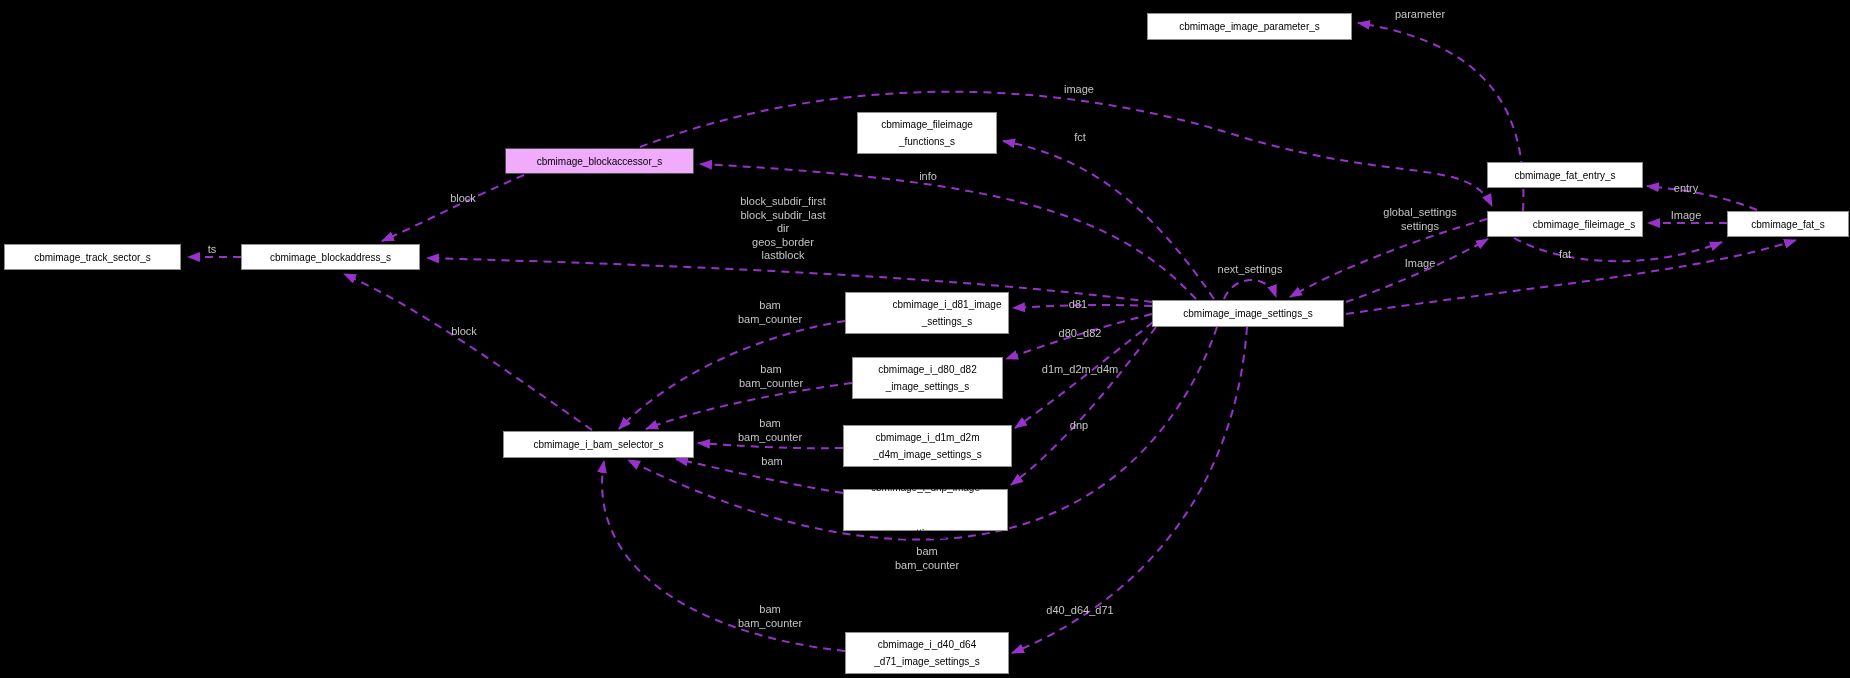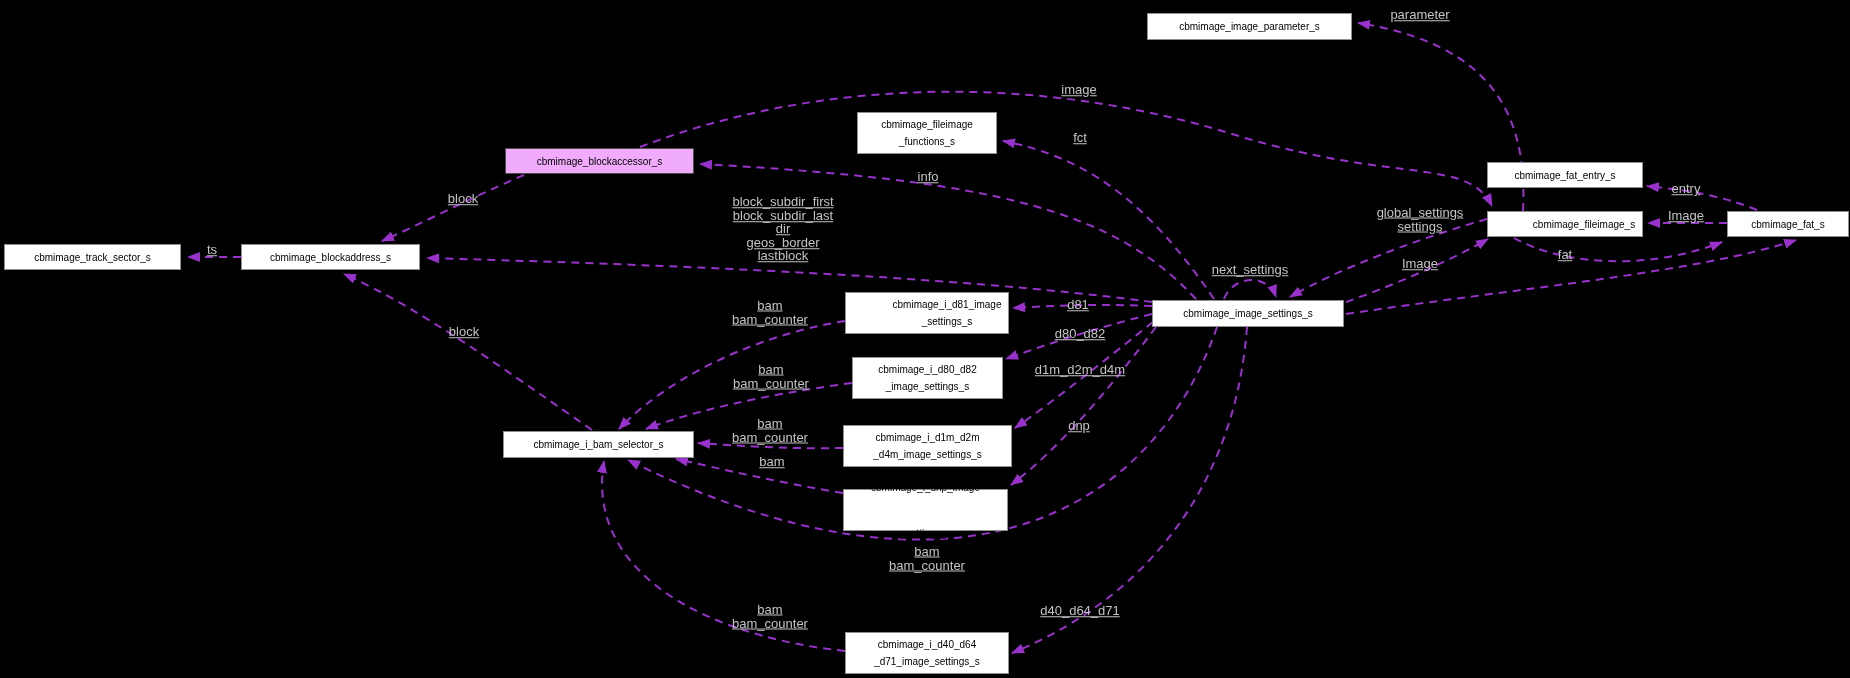--- a/index.html
+++ b/index.html
@@ -3,22 +3,22 @@
 <meta charset="utf-8">
 <style>
   html,body{margin:0;padding:0;background:#000;}
   #canvas{position:relative;width:1850px;height:678px;background:#000;overflow:hidden;
           font-family:"Liberation Sans","DejaVu Sans",sans-serif;}
   #edges{position:absolute;left:0;top:0;}
   .node{position:absolute;display:flex;flex-direction:column;align-items:center;justify-content:center;
         background:#fff;border:1.5px solid #8f8f8f;box-sizing:border-box;color:#000;
         font-size:10px;line-height:17px;text-align:center;cursor:pointer;white-space:nowrap;}
   .node.highlight{background:#f0abfc;border-color:#4d4d4d;}
-  .edge-label{position:absolute;transform:translate(-50%,-50%);color:#c4c4c4;font-size:13px;
-              line-height:13.5px;text-align:center;white-space:nowrap;pointer-events:none;text-decoration:underline;}
+  .edge-label{position:absolute;transform:translate(-50%,-50%);color:#c4c4c4;font-size:11px;
+              line-height:13.5px;text-align:center;white-space:nowrap;pointer-events:none;}
 </style>
 </head>
 <body>
 
 <div id="canvas">
     <svg id="edges" width="1850" height="678">
       <defs>
         <marker id="arrow" markerUnits="userSpaceOnUse" markerWidth="16" markerHeight="12" refX="12" refY="5" orient="auto">
           <path d="M 0,0 L 13,5 L 0,10 z" fill="#9932CC"></path>
         </marker>

